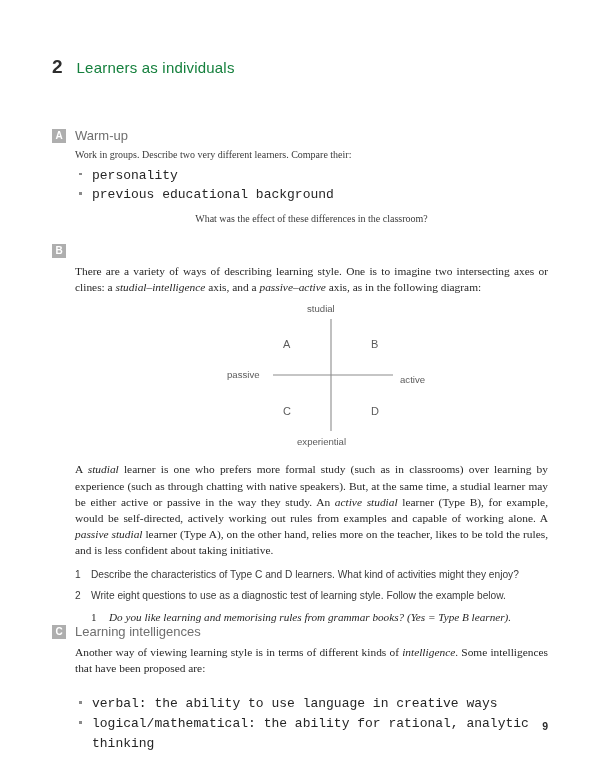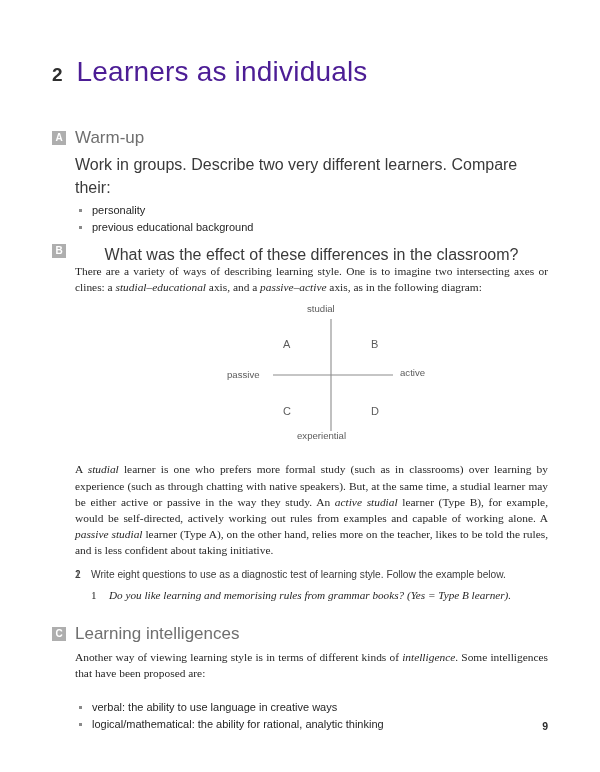--- a/index.html
+++ b/index.html
@@ -35,23 +35,23 @@
   }
   .chapter-num {
     font-family: "Liberation Sans", sans-serif;
     font-size: 19px;
     font-weight: bold;
     color: #2e2e2e;
     letter-spacing: 0;
   }
   .chapter-title {
     font-family: "Liberation Sans", sans-serif;
-    font-size: 28px;
+    font-size: 15px;
     font-weight: normal;
-    color: #4c1d95;
+    color: #15803d;
     letter-spacing: 0.2px;
   }
 
   
   .section {
     position: absolute;
     left: 52px;
     width: 496px;
   }
   .sec-head {
@@ -69,34 +69,34 @@
     background: #aeaeae;
     color: #ffffff;
     font-family: "Liberation Sans", sans-serif;
     font-size: 10px;
     font-weight: bold;
     line-height: 1;
     flex: none;
   }
   .sec-title {
     font-family: "Liberation Sans", sans-serif;
-    font-size: 17px;
+    font-size: 13px;
     color: #6f6f6f;
     font-weight: normal;
   }
 
   .sec-body {
     margin-left: 23px;
     width: 473px;
   }
 
   
   .instr {
-    font-family: Liberation Sans, sans-serif;
-    font-size: 16px;
+    font-family: Liberation Serif, serif;
+    font-size: 10px;
     color: #3a3a3a;
     line-height: 1.45;
     margin: 0 0 5px 0;
   }
   .instr.tight { margin-bottom: 0; }
   .instr.after-list { margin-top: 7px; text-align: center; }
 
   
   .para {
     font-family: "Liberation Serif", serif;
@@ -107,22 +107,22 @@
     margin: 0 0 6px 0;
   }
 
   
   ul.bullets {
     list-style: none;
     margin: 3px 0 0 0;
     padding: 0;
   }
   ul.bullets li {
-    font-family: Liberation Sans, sans-serif;
-    font-size: 11px;
+    font-family: Liberation Mono, monospace;
+    font-size: 13px;
     color: #262626;
     line-height: 1.52;
     padding-left: 17px;
     position: relative;
   }
   ul.bullets li::before {
     content: "";
     position: absolute;
     left: 4px;
     top: 7px;
@@ -229,42 +229,43 @@
       <p class="instr after-list">What was the effect of these differences in the classroom?</p>
     </div>
   </div>
 
   <div class="section" style="top:244px;">
     <div class="sec-head">
       <span class="sec-badge">B</span>
     </div>
     <div class="sec-body">
 
-      <p class="para"><span>There are a variety of ways of describing learning style. One is to imagine two intersecting axes or clines: a </span><em>studial–educational</em><span> axis, and a </span><em>passive–active</em><span> axis, as in the following diagram:</span></p>
+      <p class="para"><span>There are a variety of ways of describing learning style. One is to imagine two intersecting axes or clines: a </span><em>studial–intelligence</em><span> axis, and a </span><em>passive–active</em><span> axis, as in the following diagram:</span></p>
 
       <div class="diagram">
         <svg width="473" height="148" viewBox="0 0 473 148">
           <line x1="256" y1="16" x2="256" y2="128" stroke="#8c8c8c" stroke-width="1.1"></line>
           <line x1="198" y1="72" x2="318" y2="72" stroke="#8c8c8c" stroke-width="1.1"></line>
         </svg>
         <span class="dg-label" style="left:232px; top:0px;">studial</span>
-        <span class="dg-label" style="left:222px; top:127px;">experiential</span>
+        <span class="dg-label" style="left:222px; top:133px;">experiential</span>
         <span class="dg-label" style="left:152px; top:66px;">passive</span>
-        <span class="dg-label" style="left:325px; top:64px;">active</span>
+        <span class="dg-label" style="left:325px; top:71px;">active</span>
         <span class="dg-quad" style="left:208px; top:35px;">A</span>
         <span class="dg-quad" style="left:296px; top:35px;">B</span>
         <span class="dg-quad" style="left:208px; top:102px;">C</span>
         <span class="dg-quad" style="left:296px; top:102px;">D</span>
       </div>
 
       <p class="para" style="margin-top:10px;"><span>A </span><em>studial</em><span> learner is one who prefers more formal study (such as in classrooms) over learning by experience (such as through chatting with native speakers). But, at the same time, a studial learner may be either active or passive in the way they study. An </span><em>active studial</em><span> learner (Type B), for example, would be self-directed, actively working out rules from examples and capable of working alone. A </span><em>passive studial</em><span> learner (Type A), on the other hand, relies more on the teacher, likes to be told the rules, and is less confident about taking initiative.</span></p>
 
       <ol class="tasks" style="margin-top:9px;">
         <li>
           <span class="tnum">1</span>
+          <span>Describe the characteristics of Type C and D learners. What kind of activities might they enjoy?</span>
         </li>
         <li>
           <span class="tnum">2</span>
           <span>Write eight questions to use as a diagnostic test of learning style. Follow the example below.</span>
           <div class="example-line">
             <span class="enum">1</span>
             <span>Do you like learning and memorising rules from grammar books? (Yes = Type B learner).</span>
           </div>
         </li>
       </ol>

